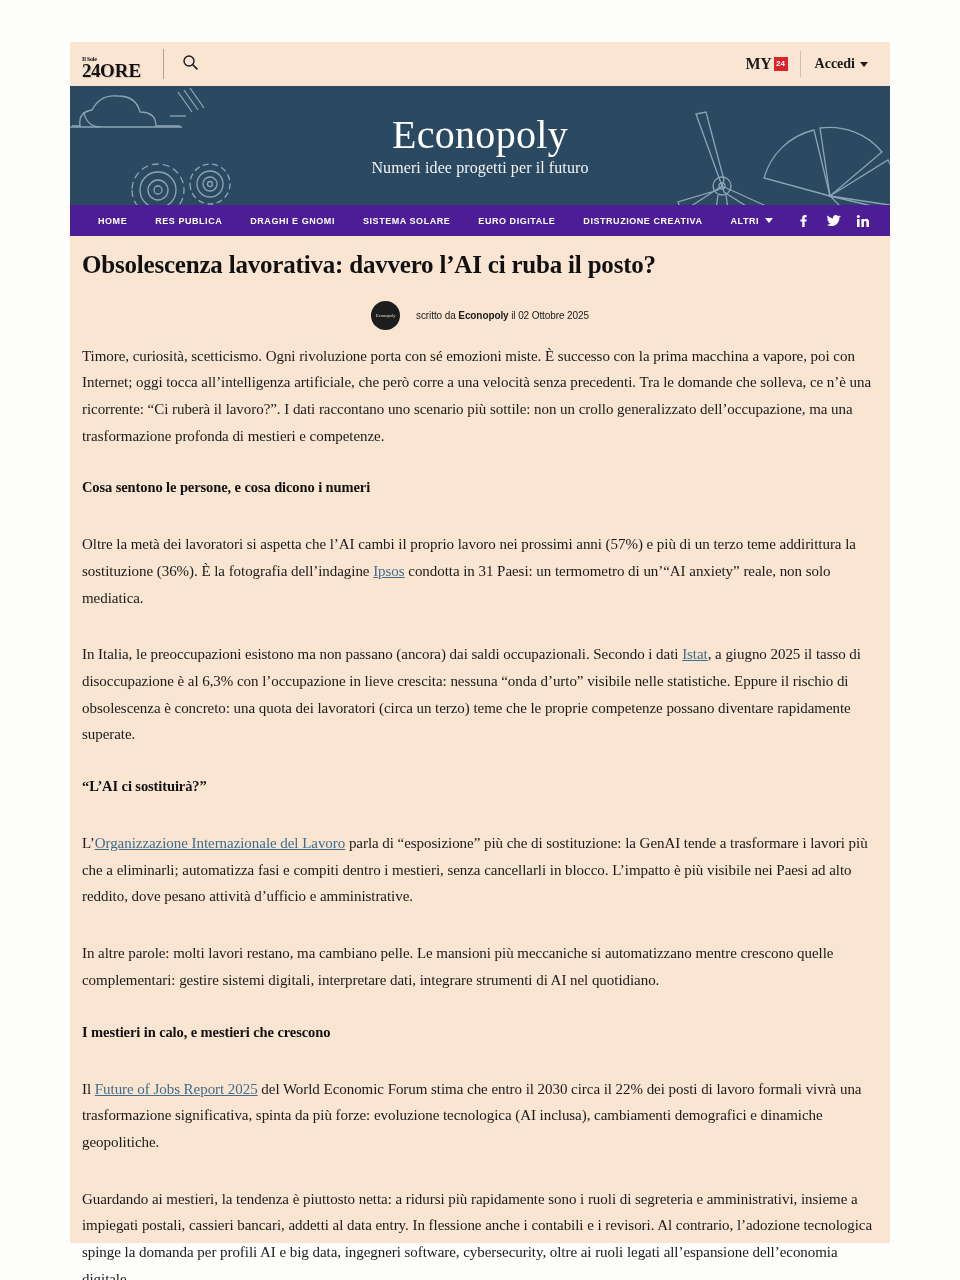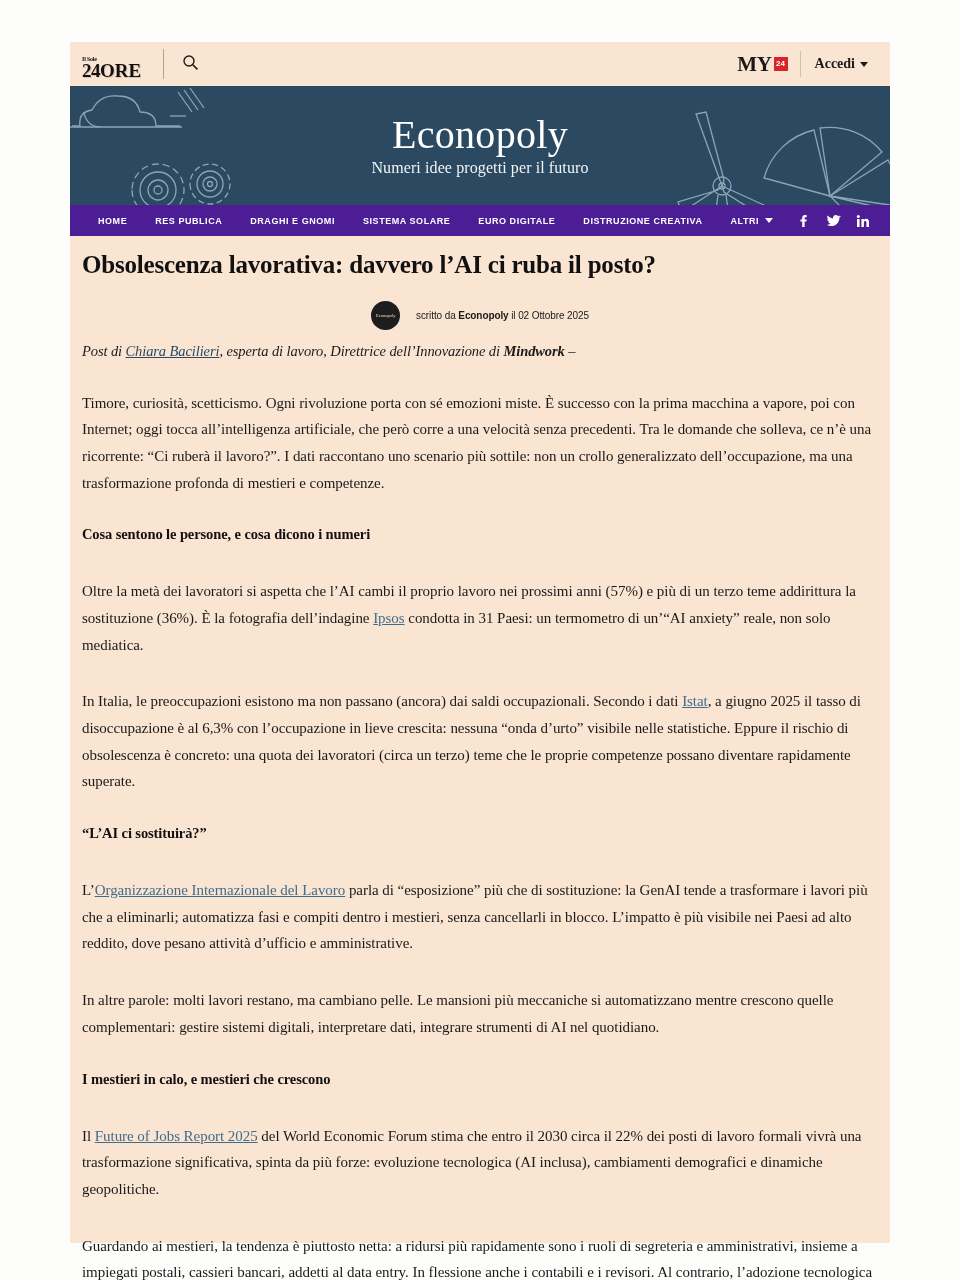--- a/index.html
+++ b/index.html
@@ -85,21 +85,21 @@
   }
   .my24 {
     display: flex;
     align-items: center;
     gap: 2px;
     padding: 0 12px;
     cursor: pointer;
   }
   .my24-text {
     font-family: "Liberation Serif", serif;
-    font-size: 21px;
+    font-size: 16px;
     font-weight: bold;
     color: #1a1a1a;
     letter-spacing: -0.3px;
   }
   .my24-badge {
     width: 14px;
     height: 14px;
     background: #d9242b;
     color: #fff;
     font-family: "Liberation Sans", sans-serif;
@@ -445,26 +445,20 @@
         <div class="avatar">
           <span class="avatar-text">Econopoly</span>
         </div>
         <div class="byline-text">
           <span>scritto da</span>
           <b>Econopoly</b>
           <span>il 02 Ottobre 2025</span>
         </div>
       </div>
 
-      <div class="post-di">
-        <span>Post di</span>
-        <a href="#">Chiara Bacilieri</a><span>, esperta di lavoro, Direttrice dell’Innovazione di</span>
-        <b>Mindwork</b>
-        <span>–</span>
-      </div>
 
       <p class="body">Timore, curiosità, scetticismo. Ogni rivoluzione porta con sé emozioni miste. È successo con la prima macchina a vapore, poi con Internet; oggi tocca all’intelligenza artificiale, che però corre a una velocità senza precedenti. Tra le domande che solleva, ce n’è una ricorrente: “Ci ruberà il lavoro?”. I dati raccontano uno scenario più sottile: non un crollo generalizzato dell’occupazione, ma una trasformazione profonda di mestieri e competenze.</p>
 
       <h3 class="subhead">Cosa sentono le persone, e cosa dicono i numeri</h3>
 
       <p class="body">
         <span>Oltre la metà dei lavoratori si aspetta che l’AI cambi il proprio lavoro nei prossimi anni (57%) e più di un terzo teme addirittura la sostituzione (36%). È la fotografia dell’indagine</span>
         <a href="#">Ipsos</a>
         <span>condotta in 31 Paesi: un termometro di un’“AI anxiety” reale, non solo mediatica.</span>
       </p>

